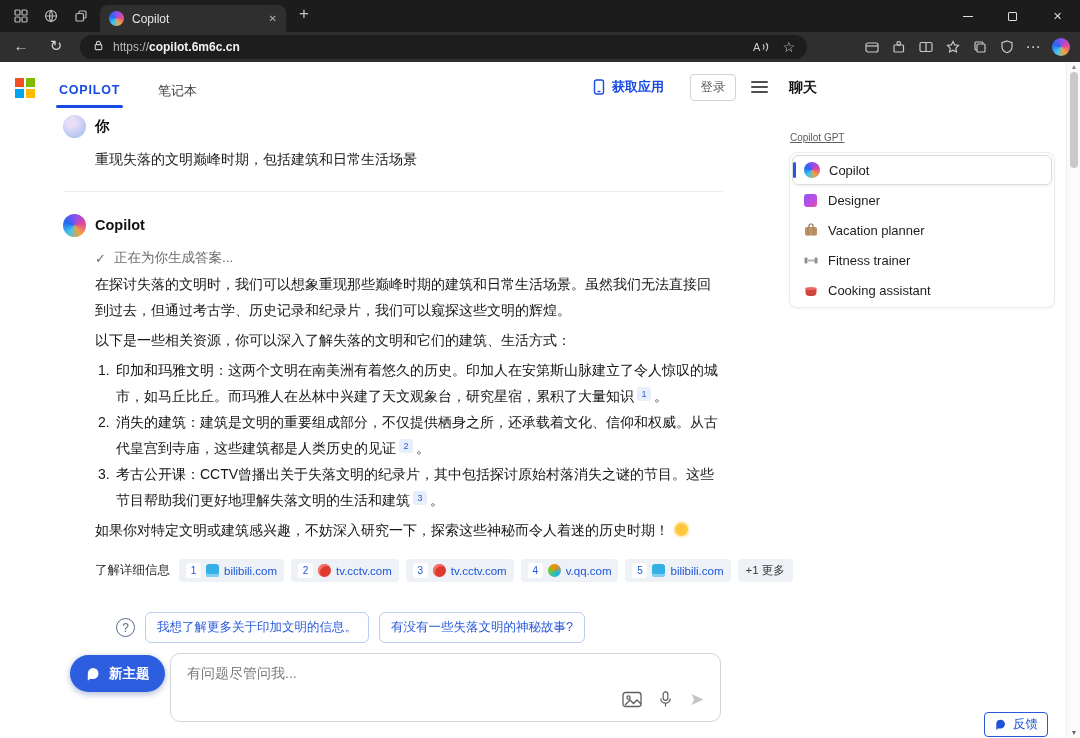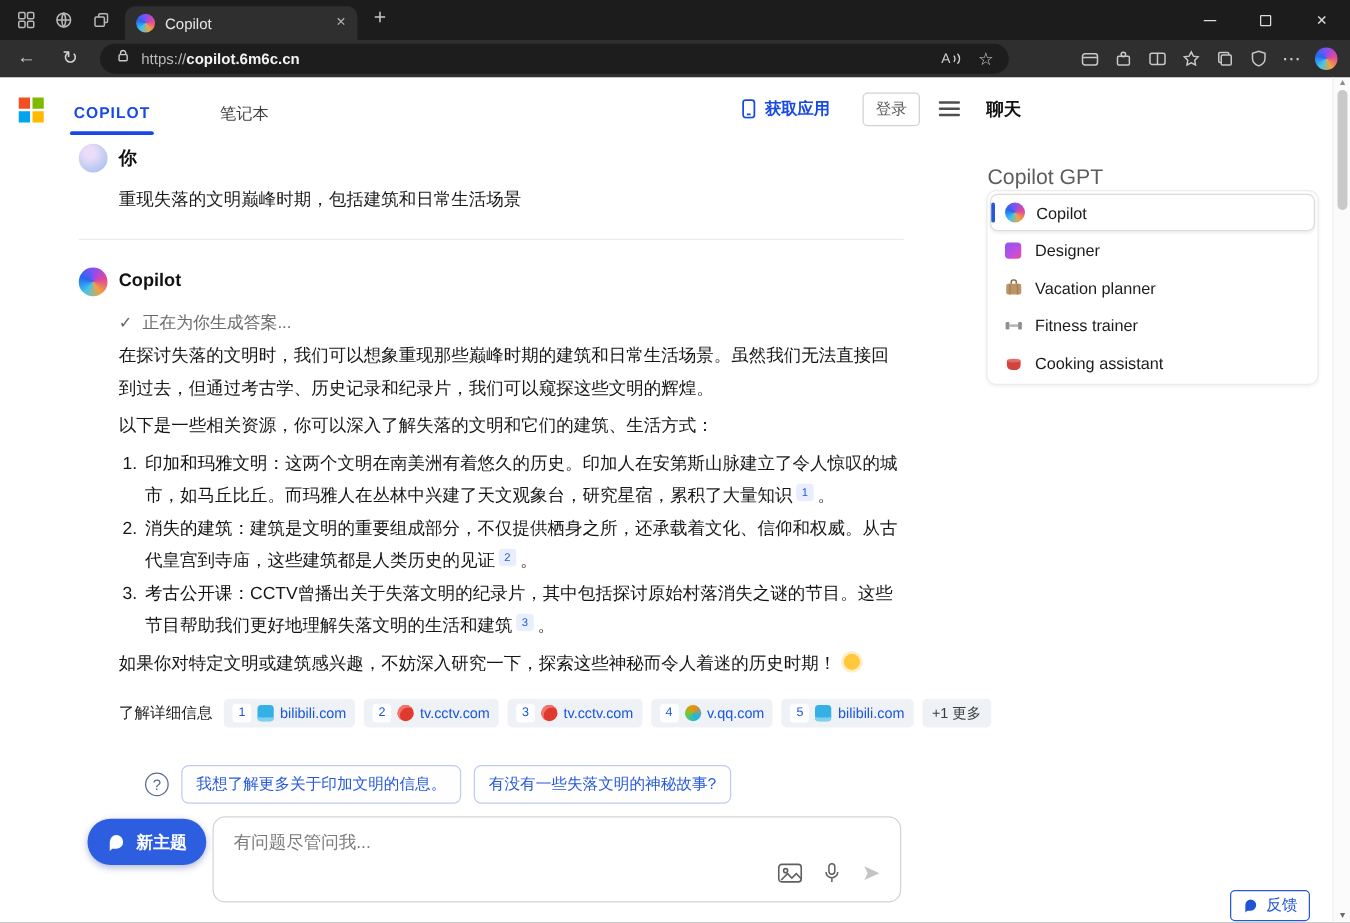--- a/index.html
+++ b/index.html
@@ -1,18 +1,18 @@
 <!DOCTYPE html>
 <html><head>
 <meta charset="utf-8">
 <style>
   * { box-sizing: border-box; margin: 0; padding: 0; }
   html,body { width:1080px; height:738px; }
   body { font-family:"Liberation Sans","DejaVu Sans",sans-serif; background:#fff; overflow:hidden; }
-  .screen { position:relative; width:1080px; height:738px; background:#000000; overflow:hidden; }
+  .screen { position:relative; width:1080px; height:738px; background:#f0abfc; overflow:hidden; }
 
   
   .titlebar { position:absolute; top:0; left:0; right:0; height:32px; background:#1c1c1c; }
   .tb-left { position:absolute; left:13px; top:8px; display:flex; gap:14px; }
   .tb-left svg { display:block; }
   .tab { position:absolute; left:100px; top:5px; width:186px; height:27px; background:#2f2f2f; border-radius:8px 8px 0 0; display:flex; align-items:center; padding:0 9px; gap:8px; }
   .cp-logo { border-radius:50%; background:conic-gradient(from 220deg,#3fc5ee,#2667f0,#8a4ff0,#e0479e,#f2a33c,#3fc5ee); }
   .fav16 { width:15px; height:15px; flex:0 0 auto; }
   .tab-title { color:#e6e6e6; font-size:12px; flex:1; }
   .tab-close { color:#b0b0b0; font-size:10px; cursor:default; }
@@ -36,21 +36,21 @@
   .cp-toolbar { width:18px; height:18px; }
 
   
   .page { position:absolute; top:62px; left:0; right:0; bottom:0; background:#fff; }
   .site-header { position:absolute; top:0; left:0; right:14px; height:52px; background:#fff; }
   .ms-logo { position:absolute; left:15px; top:16px; width:21px; height:21px; display:grid; grid-template-columns:9px 9px; grid-template-rows:9px 9px; gap:2px; }
   .ms-logo i { display:block; }
   .ms1{background:#f25022}.ms2{background:#7fba00}.ms3{background:#00a4ef}.ms4{background:#ffb900}
   .brand-tab { position:absolute; left:59px; top:21px; color:#174ae4; font-weight:700; font-size:12.5px; letter-spacing:.8px; }
   .brand-tab::after { content:""; position:absolute; left:-3px; right:-3px; bottom:-11px; height:3px; background:#174ae4; border-radius:2px; }
-  .notebook-tab { position:absolute; left:176px; top:20px; color:#3f3f3f; font-size:13px; }
+  .notebook-tab { position:absolute; left:158px; top:20px; color:#3f3f3f; font-size:13px; }
   .get-app { position:absolute; left:593px; top:16px; display:flex; align-items:center; gap:7px; color:#174ae4; font-size:13px; font-weight:600; }
   .signin { position:absolute; left:690px; top:12px; width:46px; height:27px; border:1px solid #d2d2d2; border-radius:4px; color:#595959; font-size:12.5px; display:flex; align-items:center; justify-content:center; background:#fff; }
   .hamburger { position:absolute; left:751px; top:19px; width:17px; display:flex; flex-direction:column; gap:3px; }
   .hamburger i { height:2px; background:#4f4f4f; border-radius:1px; }
   .chat-title { position:absolute; left:789px; top:17px; font-size:14px; font-weight:700; color:#111; }
 
   
   .chat { position:absolute; left:63px; top:52px; width:660px; }
   .msg-head { display:flex; align-items:center; gap:9px; height:24px; }
   .avatar { width:23px; height:23px; border-radius:50%; flex:0 0 auto; }
@@ -84,21 +84,21 @@
   .pill { border:1px solid #bccdf2; border-radius:6px; padding:6px 11px; color:#2759d9; font-size:12.5px; background:#fefeff; white-space:nowrap; }
 
   
   .new-topic { position:absolute; left:70px; top:593px; height:37px; border-radius:19px; background:#2e5ee0; color:#fff; display:flex; align-items:center; gap:8px; padding:0 15px; font-size:13.5px; font-weight:600; box-shadow:0 2px 6px rgba(20,50,140,.35);text-align:center; }
   .input-box { position:absolute; left:170px; top:591px; width:551px; height:69px; border:1px solid #d4d4d4; border-radius:10px; background:#fff; }
   .input-box input { position:absolute; left:16px; top:11px; width:380px; border:none; outline:none; font-size:14px; color:#1a1a1a; font-family:inherit; background:transparent; }
   .input-box input::placeholder { color:#7a7a7a; }
   .input-icons { position:absolute; right:14px; bottom:9px; display:flex; align-items:center; gap:16px; }
 
   
-  .gpt-title { position:absolute; left:790px; top:70px; font-size:17px; color:#5c5c5c; }
+  .gpt-title { position:absolute; left:790px; top:70px; font-size:10px; color:#5c5c5c;text-decoration:underline; }
   .gpt-card { position:absolute; left:789px; top:90px; width:266px; background:#fff; border:1px solid #ececec; border-radius:8px; padding:2px; box-shadow:0 1px 3px rgba(0,0,0,.05); }
   .gpt-item { position:relative; height:30px; display:flex; align-items:center; gap:9px; padding:0 10px; font-size:13px; color:#1c1c1c; border-radius:6px; }
   .gpt-item.active { border:1px solid #dcdcdc; box-shadow:0 1px 3px rgba(0,0,0,.08); }
   .active-bar { position:absolute; left:0px; top:6px; width:3px; height:16px; background:#2758d8; border-radius:2px; }
   .gi { width:17px; height:17px; display:flex; align-items:center; justify-content:center; flex:0 0 auto; }
   .designer-icon { width:13px; height:13px; border-radius:3px; background:linear-gradient(135deg,#8b57f0,#c24de2 60%,#e8529b); }
 
   
   .feedback { position:absolute; left:984px; top:650px; height:25px; border:1px solid #2758d8; border-radius:4px; background:#fff; color:#2053d6; font-size:12.5px; display:flex; align-items:center; gap:6px; padding:0 9px; }
   .scrollbar { position:absolute; right:0; top:0; bottom:0; width:14px; background:#fbfbfb; border-left:1px solid #f0f0f0; }

